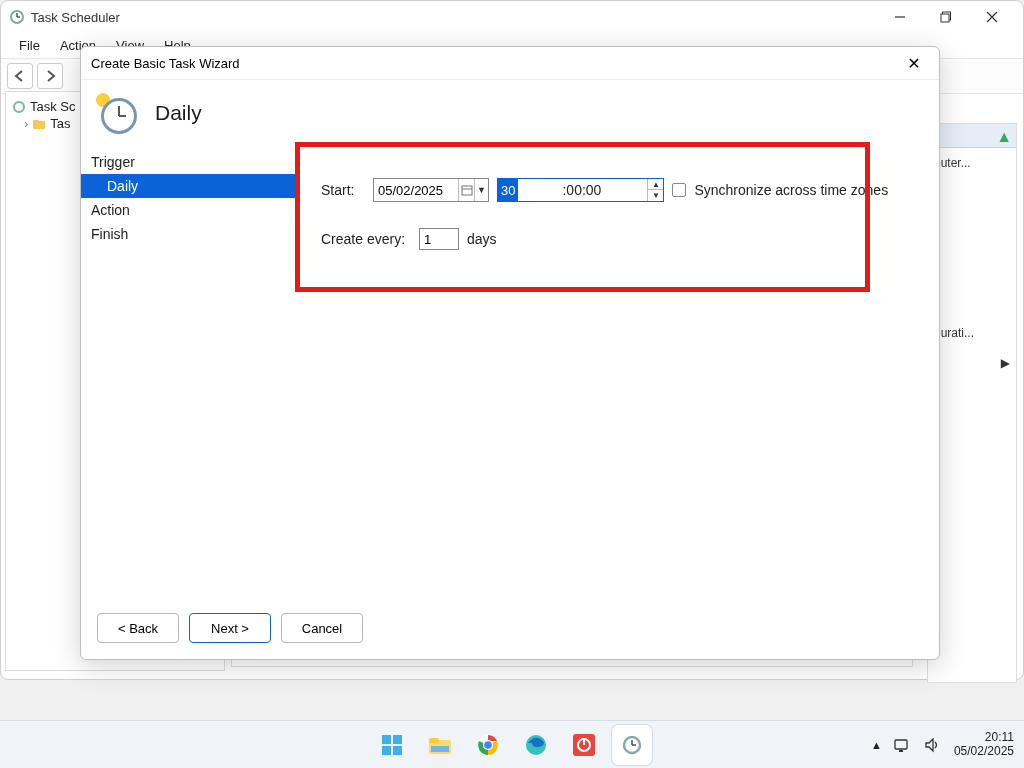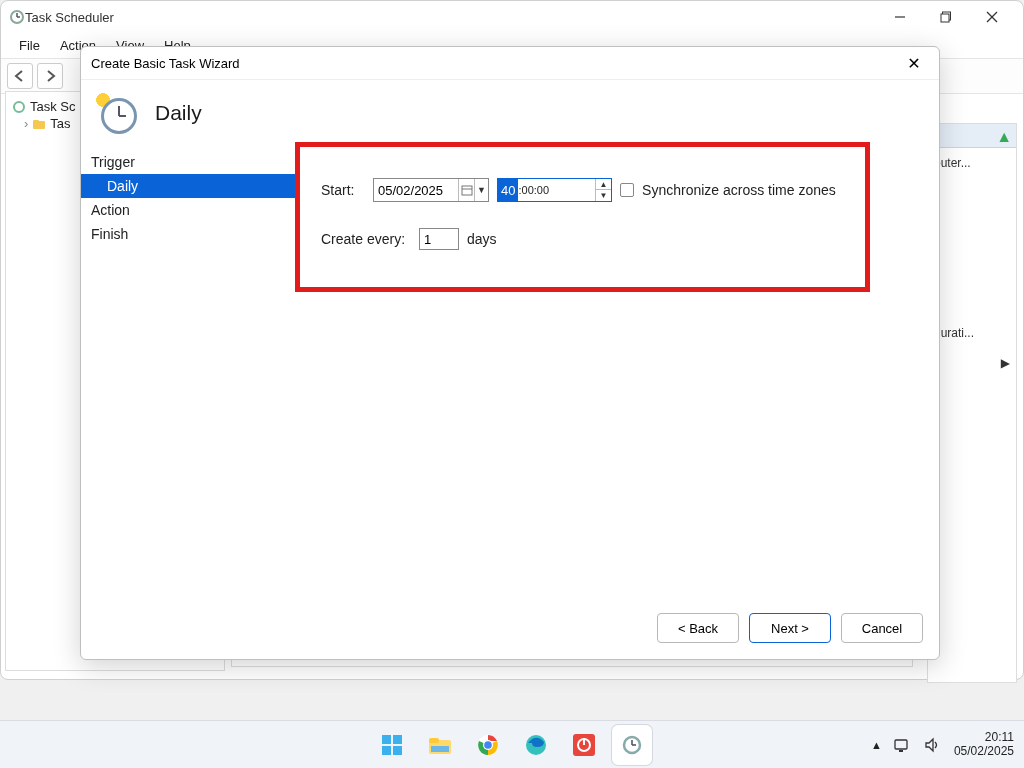--- a/index.html
+++ b/index.html
@@ -46,28 +46,28 @@
   .highlight-box { position:absolute; left:-2px; top:0; width:575px; height:150px; border:5px solid #e21b1b; pointer-events:none;}
 
   .row { display:flex; align-items:center; gap:8px; margin-bottom:26px;}
   .label { width:44px;}
   .date-box { display:flex; align-items:center; border:1px solid #888; height:24px; background:#fff;}
   .date-box input { border:none; outline:none; width:84px; padding:0 4px; font-size:13px; height:22px;}
   .cal-btn { display:flex; align-items:center; justify-content:center; width:16px; height:22px; border-left:1px solid #bbb; color:#666; font-size:11px;}
   .dd-btn { display:flex; align-items:center; justify-content:center; width:14px; height:22px; border-left:1px solid #bbb; color:#333; font-size:9px;}
   .time-box { display:flex; align-items:center; border:1px solid #0a64d8; height:24px; background:#fff;}
   .time-hh { background:#0a64d8; color:#fff; padding:0 3px; font-size:13px; height:22px; display:flex; align-items:center;}
-  .time-rest { padding:0 2px 0 0; font-size:11px;}
+  .time-rest { padding:0 2px 0 0; font-size:14px;margin-left:44px;}
   .spin { display:flex; flex-direction:column; border-left:1px solid #bbb; width:16px;}
   .spin div { height:11px; display:flex; align-items:center; justify-content:center; font-size:8px; color:#333;}
   .spin div:first-child { border-bottom:1px solid #bbb;}
   .chk { width:14px; height:14px; border:1px solid #888; border-radius:2px; background:#fff;}
   .recur-input { width:40px; height:22px; border:1px solid #888; text-align:left; padding:0 4px; font-size:13px; outline:none;}
 
-  .wizard-footer { display:flex; justify-content:flex-end; gap:10px; padding:10px 16px 16px; }
+  .wizard-footer { display:flex; gap:10px; padding:10px 16px 16px; }
   .btn { min-width:82px; height:30px; border:1px solid #b8b8b8; border-radius:4px; background:#fff; font-size:13px; padding:0 16px; cursor:pointer;}
   .btn.primary { border:1.5px solid #0a64d8; }
 
   
   .taskbar { position:absolute; left:0; right:0; bottom:0; height:48px; background:#f0f3f8; border-top:1px solid #d9dde3; display:flex; align-items:center; }
   .taskbar-center { position:absolute; left:50%; transform:translateX(-50%); display:flex; gap:8px; align-items:center;}
   .tb-icon { width:40px; height:40px; border-radius:6px; display:flex; align-items:center; justify-content:center; font-size:20px;}
   .tb-icon.active { background:#fff; box-shadow:0 0 0 1px #d4d9e0;}
   .tray { margin-left:auto; display:flex; align-items:center; gap:12px; padding-right:10px; font-size:12px; color:#222;}
   .tray .clocktext { text-align:right; line-height:1.15;}
@@ -77,21 +77,21 @@
 </head>
 <body>
 
 <div class="main-window">
   <div class="main-title">
     <svg width="16" height="16">
         <circle cx="8" cy="8" r="6" fill="#fff" stroke="#8a9" stroke-width="2"></circle>
         <line x1="8" y1="8" x2="8" y2="4" stroke="#556" stroke-width="1.5"></line>
         <line x1="8" y1="8" x2="11" y2="8" stroke="#556" stroke-width="1.5"></line>
       </svg>
-    <span style="">Task Scheduler</span>
+    <span style="margin-left:6px">Task Scheduler</span>
     <div class="spacer"></div>
     <div class="win-btn">
         <svg width="12" height="12">
           <line x1="1" y1="6" x2="11" y2="6" stroke="#333" stroke-width="1.2"></line>
         </svg>
       </div>
     <div class="win-btn">
         <svg width="12" height="12">
           <rect x="2.5" y="1" width="8" height="8" fill="none" stroke="#333"></rect>
           <rect x="1" y="3" width="8" height="8" fill="#fff" stroke="#333"></rect>
@@ -182,21 +182,21 @@
           <input value="05/02/2025" style="">
           <div class="cal-btn">
             <svg width="12" height="12">
                 <rect x="1" y="2" width="10" height="9" fill="none" stroke="#777"></rect>
                 <line x1="1" y1="5" x2="11" y2="5" stroke="#777"></line>
               </svg>
           </div>
           <div class="dd-btn">▼</div>
         </div>
         <div class="time-box">
-          <span class="time-hh">40</span>
+          <span class="time-hh">30</span>
           <span class="time-rest">:00:00</span>
           <div style="width:44px"></div>
           <div class="spin">
             <div>▲</div>
             <div>▼</div>
           </div>
         </div>
         <div class="chk"></div>
         <span>Synchronize across time zones</span>
       </div>

